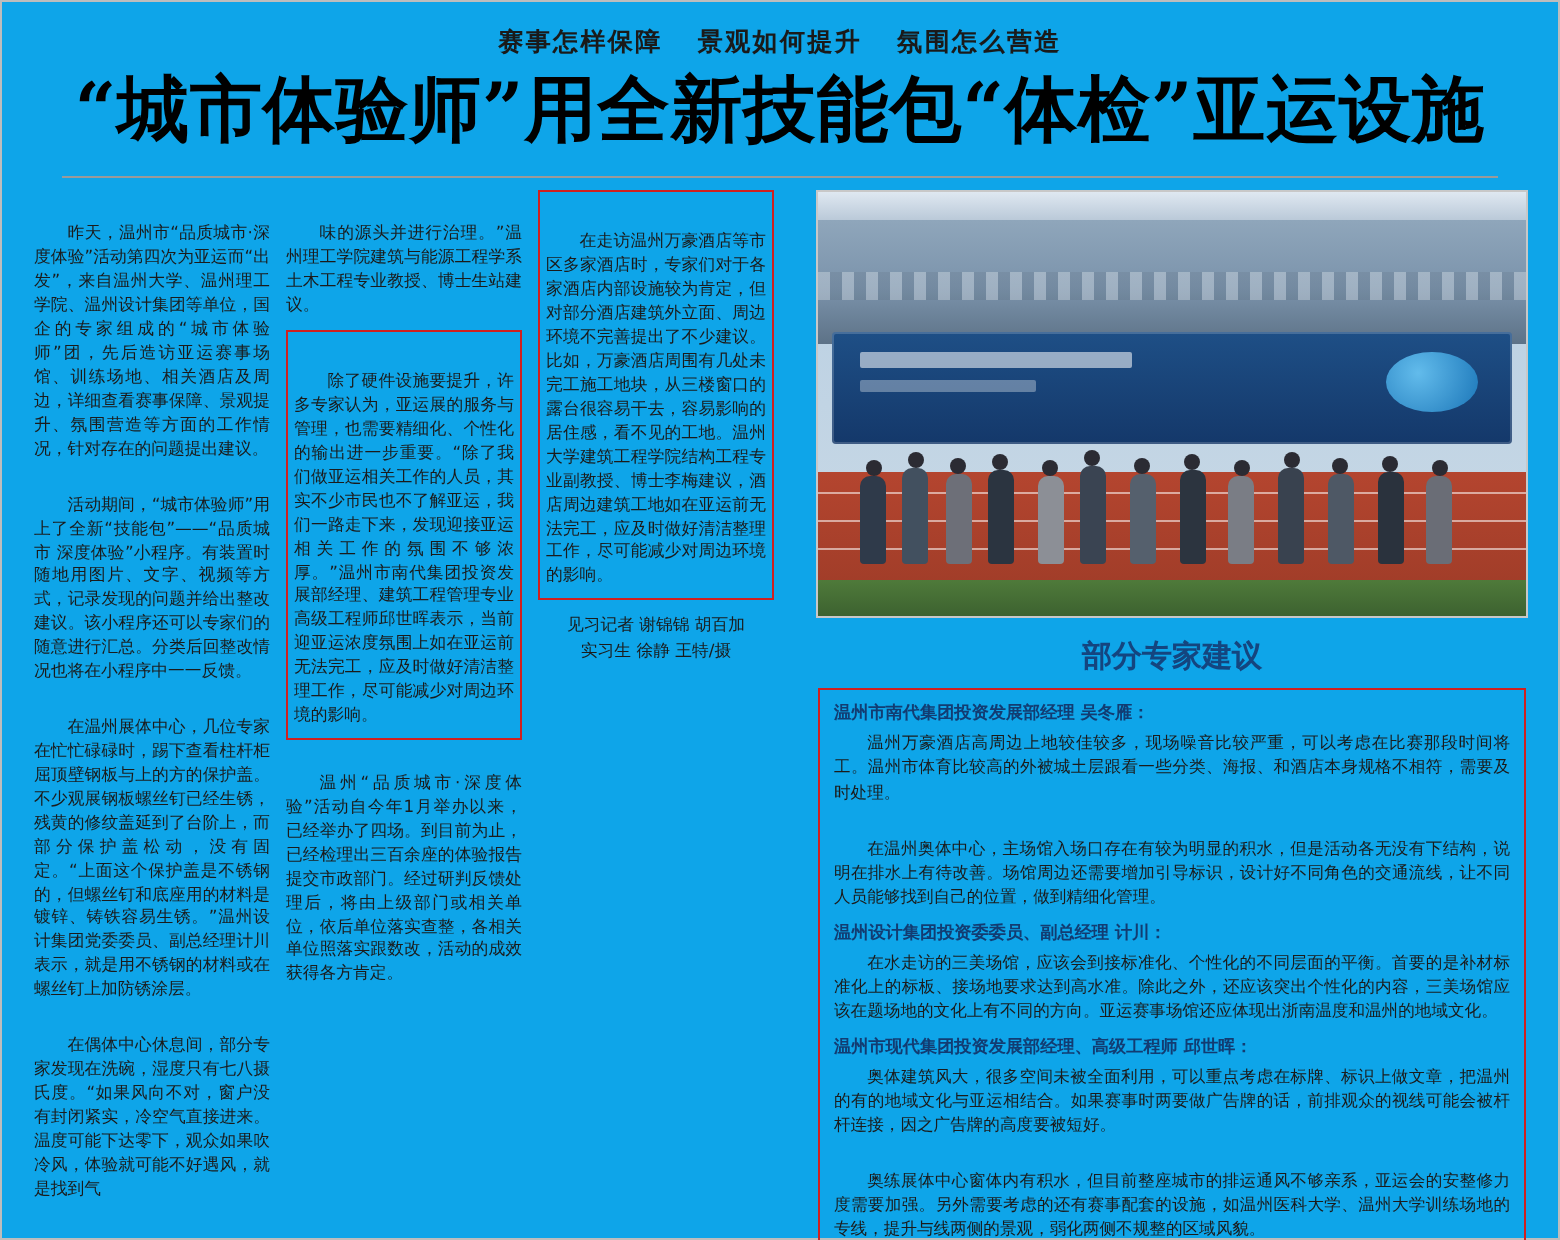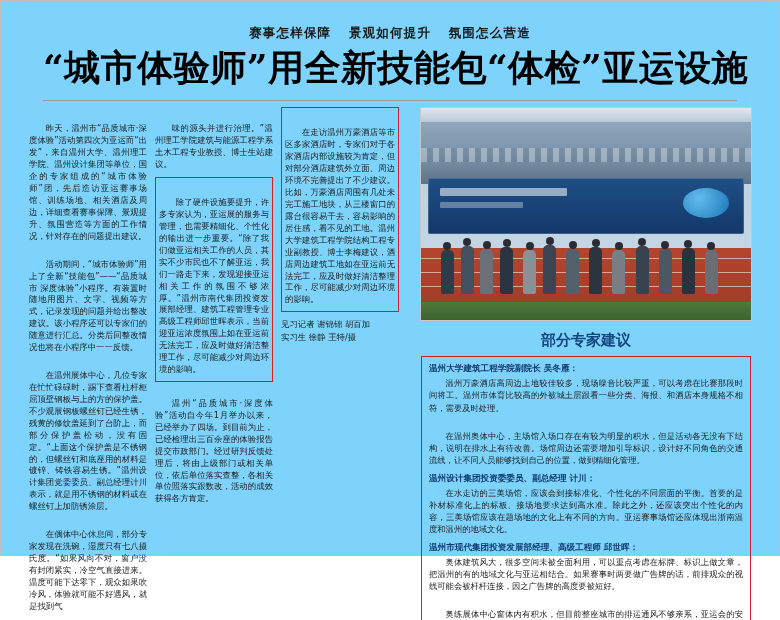--- a/index.html
+++ b/index.html
@@ -10,25 +10,25 @@
     width: 780px;
     height: 620px;
     background: #ffffff;
     font-family: "DejaVu Sans", "Liberation Sans", sans-serif;
     color: #111;
     overflow: hidden;
   }
   .page {
     position: relative;
     width: 780px;
-    height: 556px;
+    height: 620px;
     box-sizing: border-box;
     border: 1px solid #bdbdbd;
-    background: #7dd3fc;
-    padding: 16px;
+    background: #0ea5e9;
+    padding: 4px;
   }
   
   .masthead {
     padding: 8px 26px 2px 26px;
   }
   .kicker {
     text-align: center;
     font-size: 12.5px;
     font-weight: bold;
     letter-spacing: 1.2px;
@@ -76,21 +76,21 @@
   }
   .col .boxed {
     border: 1.6px solid #d02020;
     padding: 3px 3px 1px 3px;
     margin-bottom: 6px;
   }
   .col .boxed p { margin-bottom: 4px; }
   .sig {
     margin-top: 6px;
     font-size: 8.4px;
-    text-align: left;
+    text-align: center;
     line-height: 1.5;
   }
   .sig div { white-space: nowrap; }
   
   .right {
     flex: 1;
     padding-left: 10px;
     display: flex;
     flex-direction: column;
     align-items: center;
@@ -277,21 +277,21 @@
           <div class="person" style="left:79%; background:#2a323d; height:46px;"></div>
           <div class="person" style="left:86%; background:#6a6d76; height:44px;"></div>
         </div>
       </div>
 
       <div class="experts-title">部分专家建议</div>
 
       <div class="experts-box">
 
         <div class="expert">
-          <div class="ename">温州大学建筑工程学院副院长 吴冬雁：</div>
+          <div class="ename">温州市南代集团投资发展部经理 吴冬雁：</div>
           <div class="etext">温州万豪酒店高周边上地较佳较多，现场噪音比较严重，可以考虑在比赛那段时间将工。温州市体育比较高的外被城土层跟看一些分类、海报、和酒店本身规格不相符，需要及时处理。</div>
           <div class="etext">在温州奥体中心，主场馆入场口存在有较为明显的积水，但是活动各无没有下结构，说明在排水上有待改善。场馆周边还需要增加引导标识，设计好不同角色的交通流线，让不同人员能够找到自己的位置，做到精细化管理。</div>
         </div>
 
         <div class="expert">
           <div class="ename">温州设计集团投资委委员、副总经理 计川：</div>
           <div class="etext">在水走访的三美场馆，应该会到接标准化、个性化的不同层面的平衡。首要的是补材标准化上的标板、接场地要求达到高水准。除此之外，还应该突出个性化的内容，三美场馆应该在题场地的文化上有不同的方向。亚运赛事场馆还应体现出浙南温度和温州的地域文化。</div>
         </div>
 
         <div class="expert">

